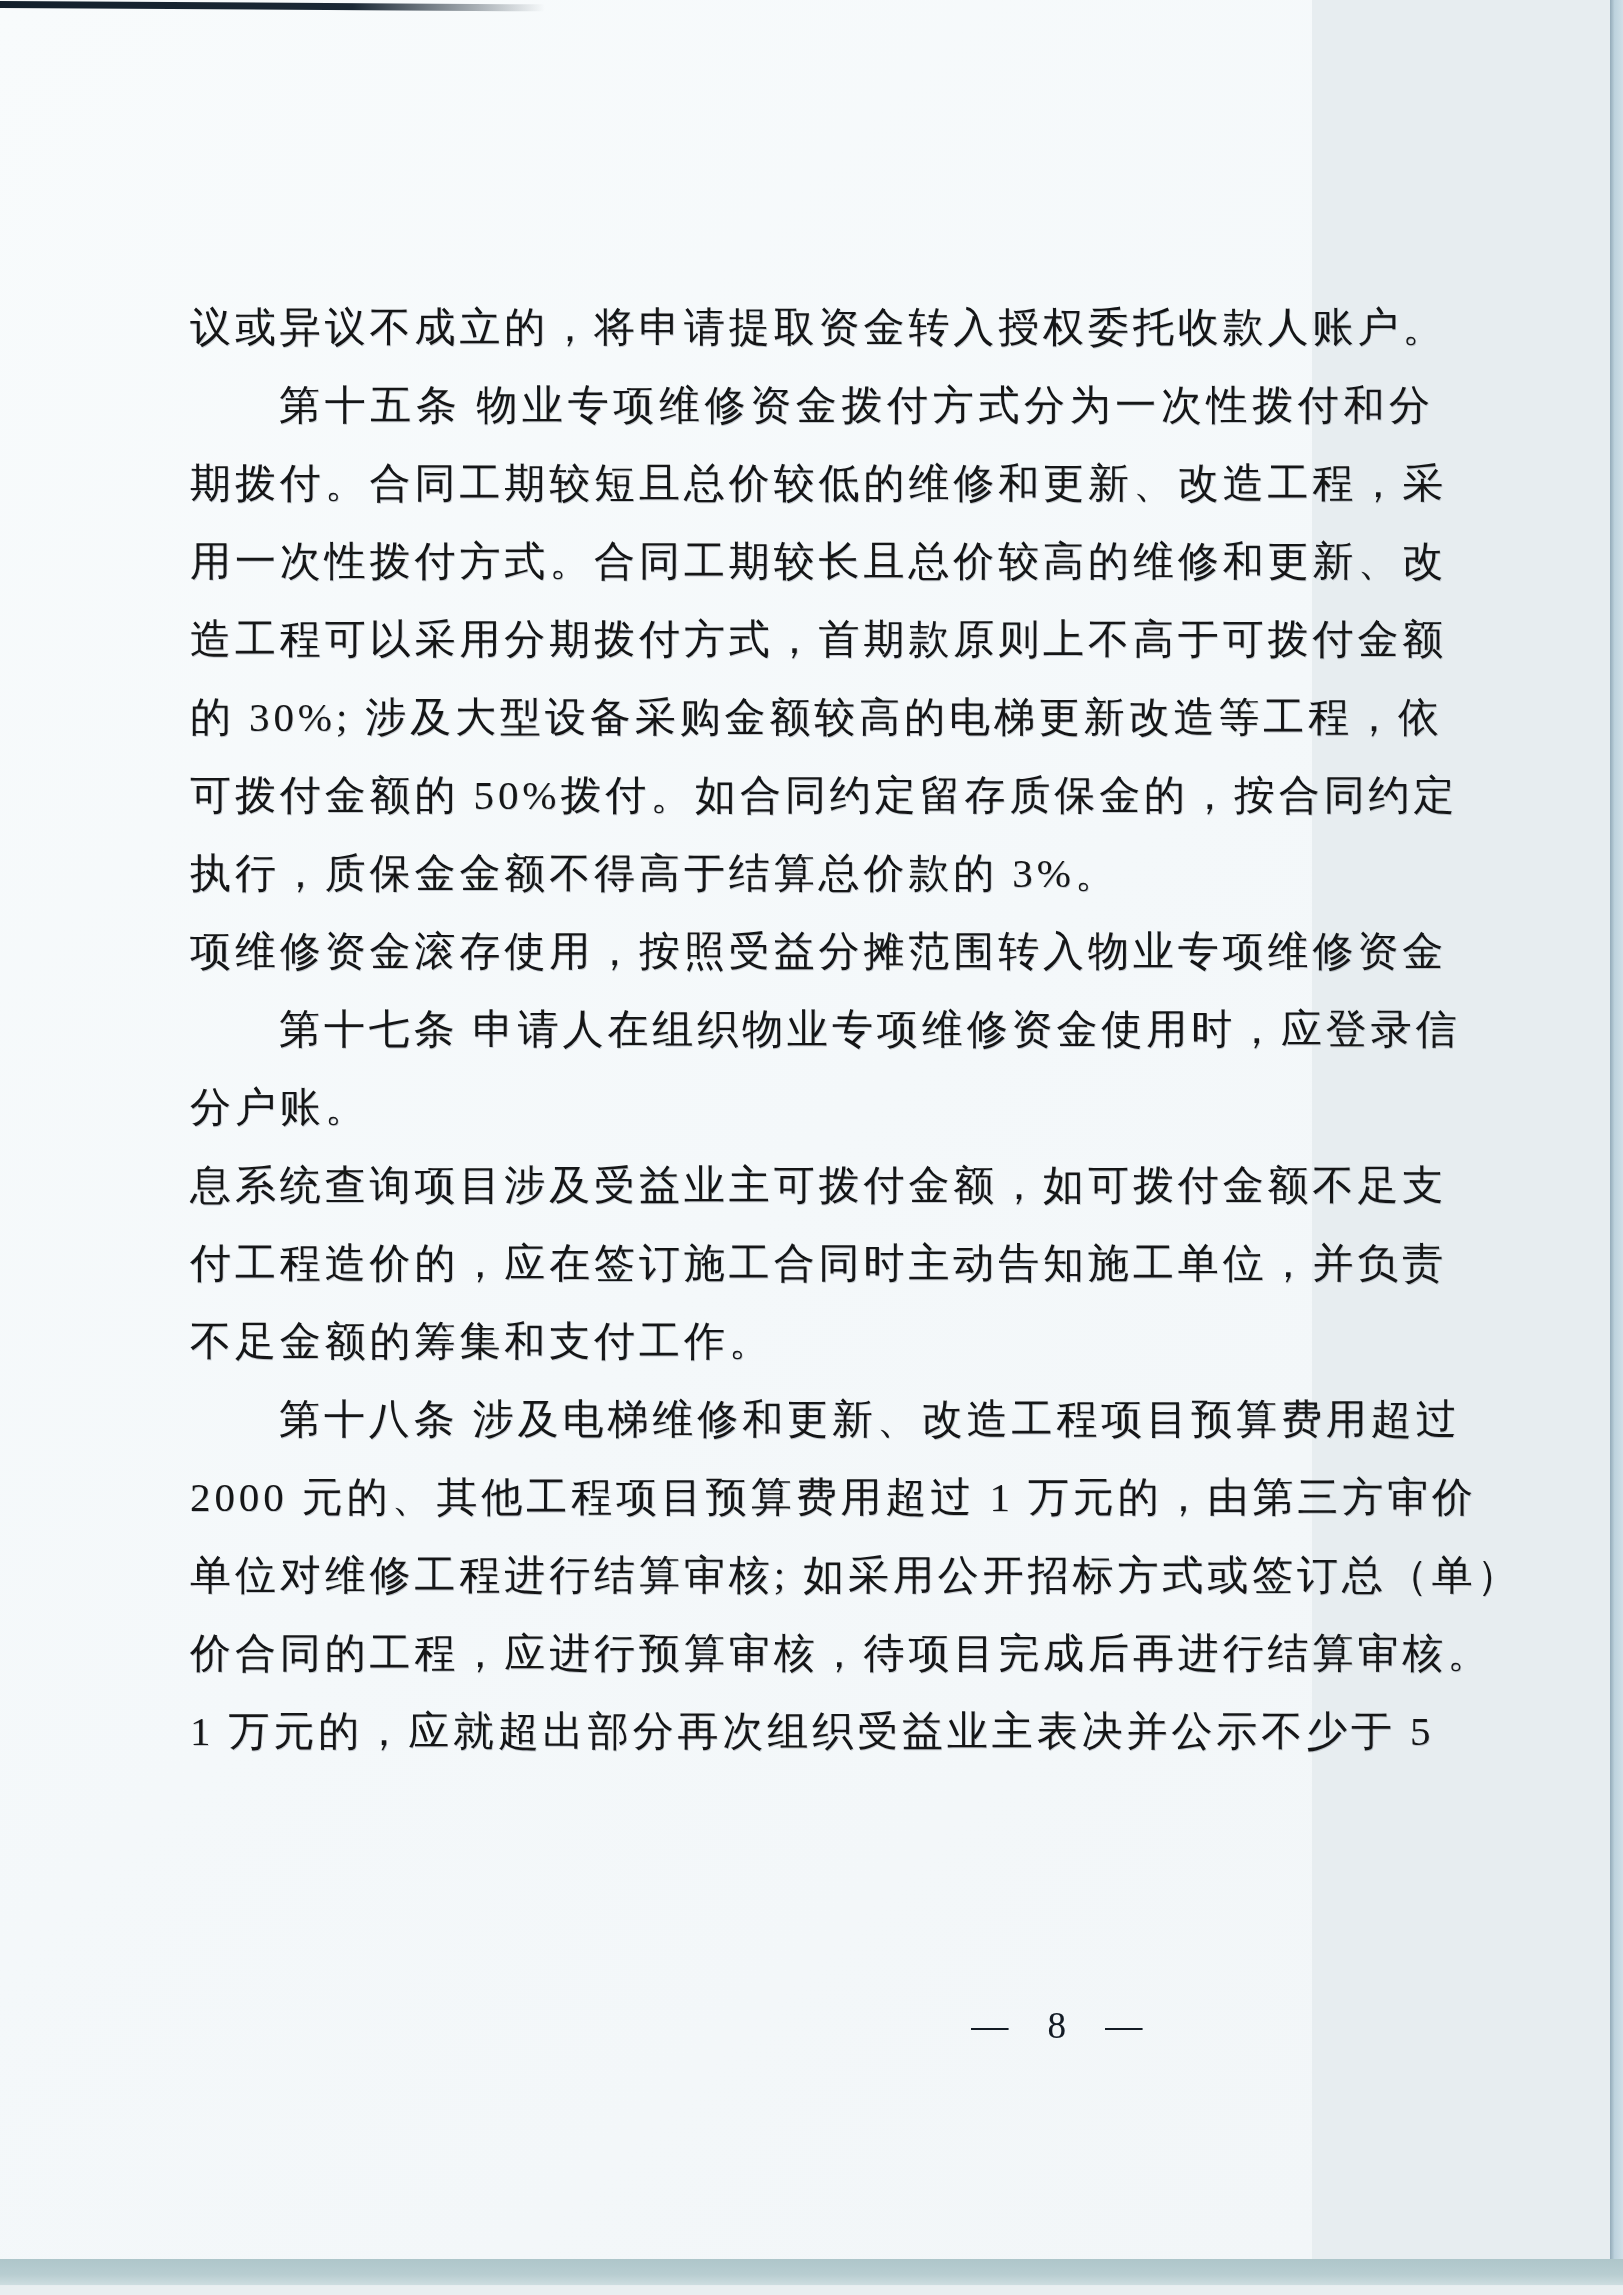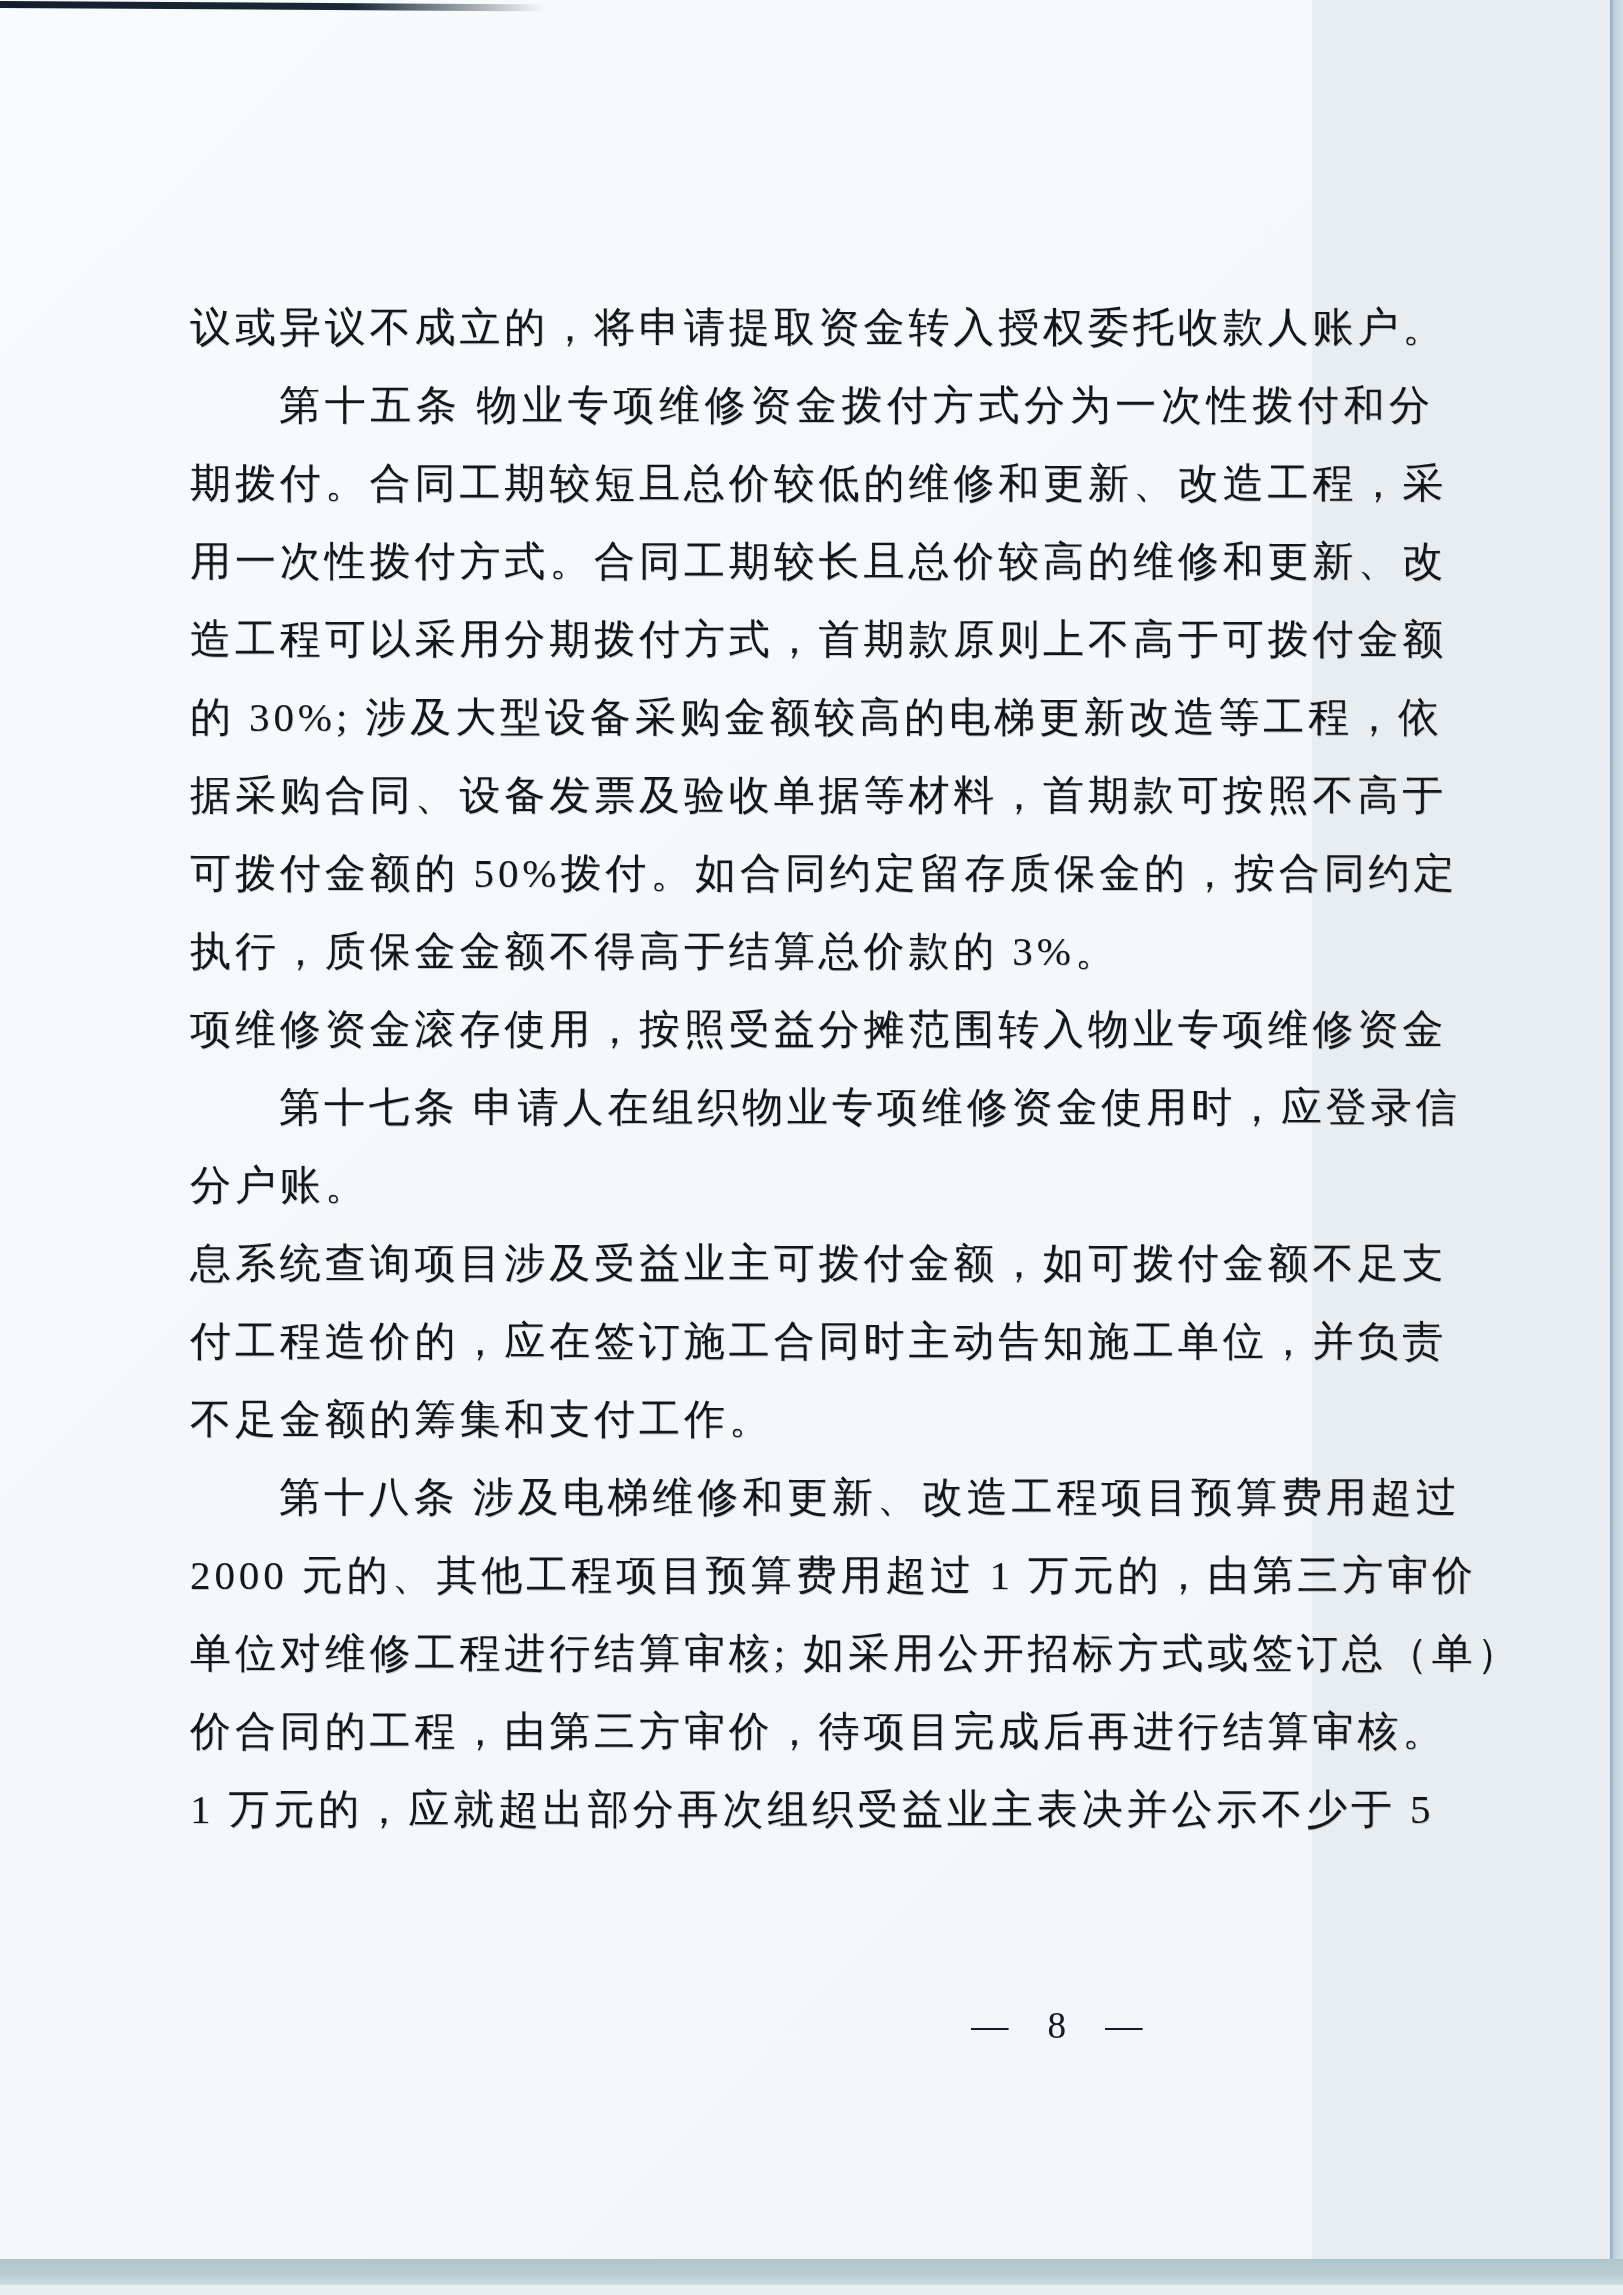--- a/index.html
+++ b/index.html
@@ -105,33 +105,32 @@
 
 <div class="scan">
   <div class="page">
     <div class="content" id="lines-container">
         <div class="line fill">议或异议不成立的，将申请提取资金转入授权委托收款人账户。</div>
         <div class="line indent fill">第十五条 物业专项维修资金拨付方式分为一次性拨付和分</div>
         <div class="line fill">期拨付。合同工期较短且总价较低的维修和更新、改造工程，采</div>
         <div class="line fill">用一次性拨付方式。合同工期较长且总价较高的维修和更新、改</div>
         <div class="line fill">造工程可以采用分期拨付方式，首期款原则上不高于可拨付金额</div>
         <div class="line fill">的 30%; 涉及大型设备采购金额较高的电梯更新改造等工程，依</div>
-        <div class="line fill">据采购合同、设备发票及验收单据等材料，首期款可按照不高于</div>
         <div class="line fill">可拨付金额的 50%拨付。如合同约定留存质保金的，按合同约定</div>
         <div class="line">执行，质保金金额不得高于结算总价款的 3%。</div>
         <div class="line fill">项维修资金滚存使用，按照受益分摊范围转入物业专项维修资金</div>
         <div class="line indent fill">第十七条 申请人在组织物业专项维修资金使用时，应登录信</div>
         <div class="line">分户账。</div>
         <div class="line fill">息系统查询项目涉及受益业主可拨付金额，如可拨付金额不足支</div>
         <div class="line fill">付工程造价的，应在签订施工合同时主动告知施工单位，并负责</div>
         <div class="line">不足金额的筹集和支付工作。</div>
         <div class="line indent fill">第十八条 涉及电梯维修和更新、改造工程项目预算费用超过</div>
         <div class="line fill">2000 元的、其他工程项目预算费用超过 1 万元的，由第三方审价</div>
         <div class="line fill">单位对维修工程进行结算审核; 如采用公开招标方式或签订总（单）</div>
-        <div class="line fill">价合同的工程，由第三方审价，待项目完成后再进行结算审核。</div>
+        <div class="line fill">价合同的工程，应进行预算审核，待项目完成后再进行结算审核。</div>
         <div class="line fill">1 万元的，应就超出部分再次组织受益业主表决并公示不少于 5</div>
       </div>
     <div class="footer">— 8 —</div>
   </div>
   <div class="right-strip"></div>
   <div class="bottom-strip"></div>
   <div class="below-strip"></div>
   <div class="top-line"></div>
 </div>
 

